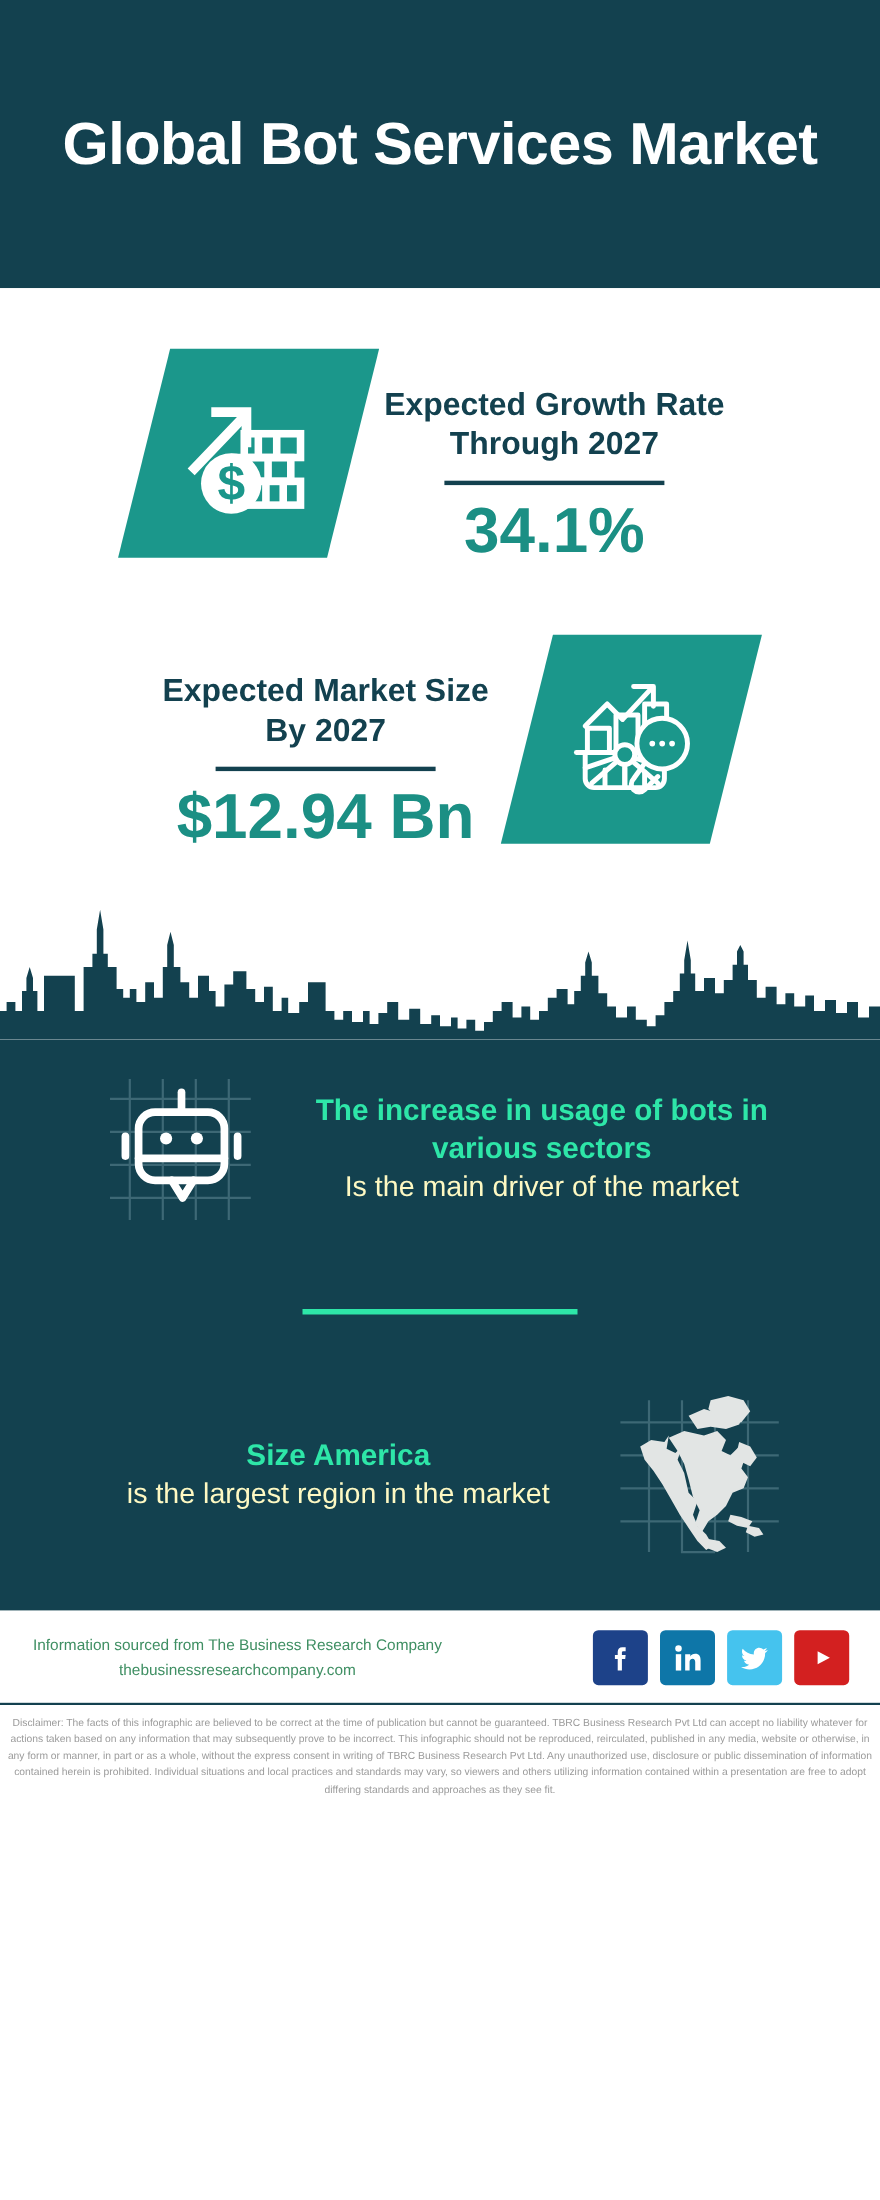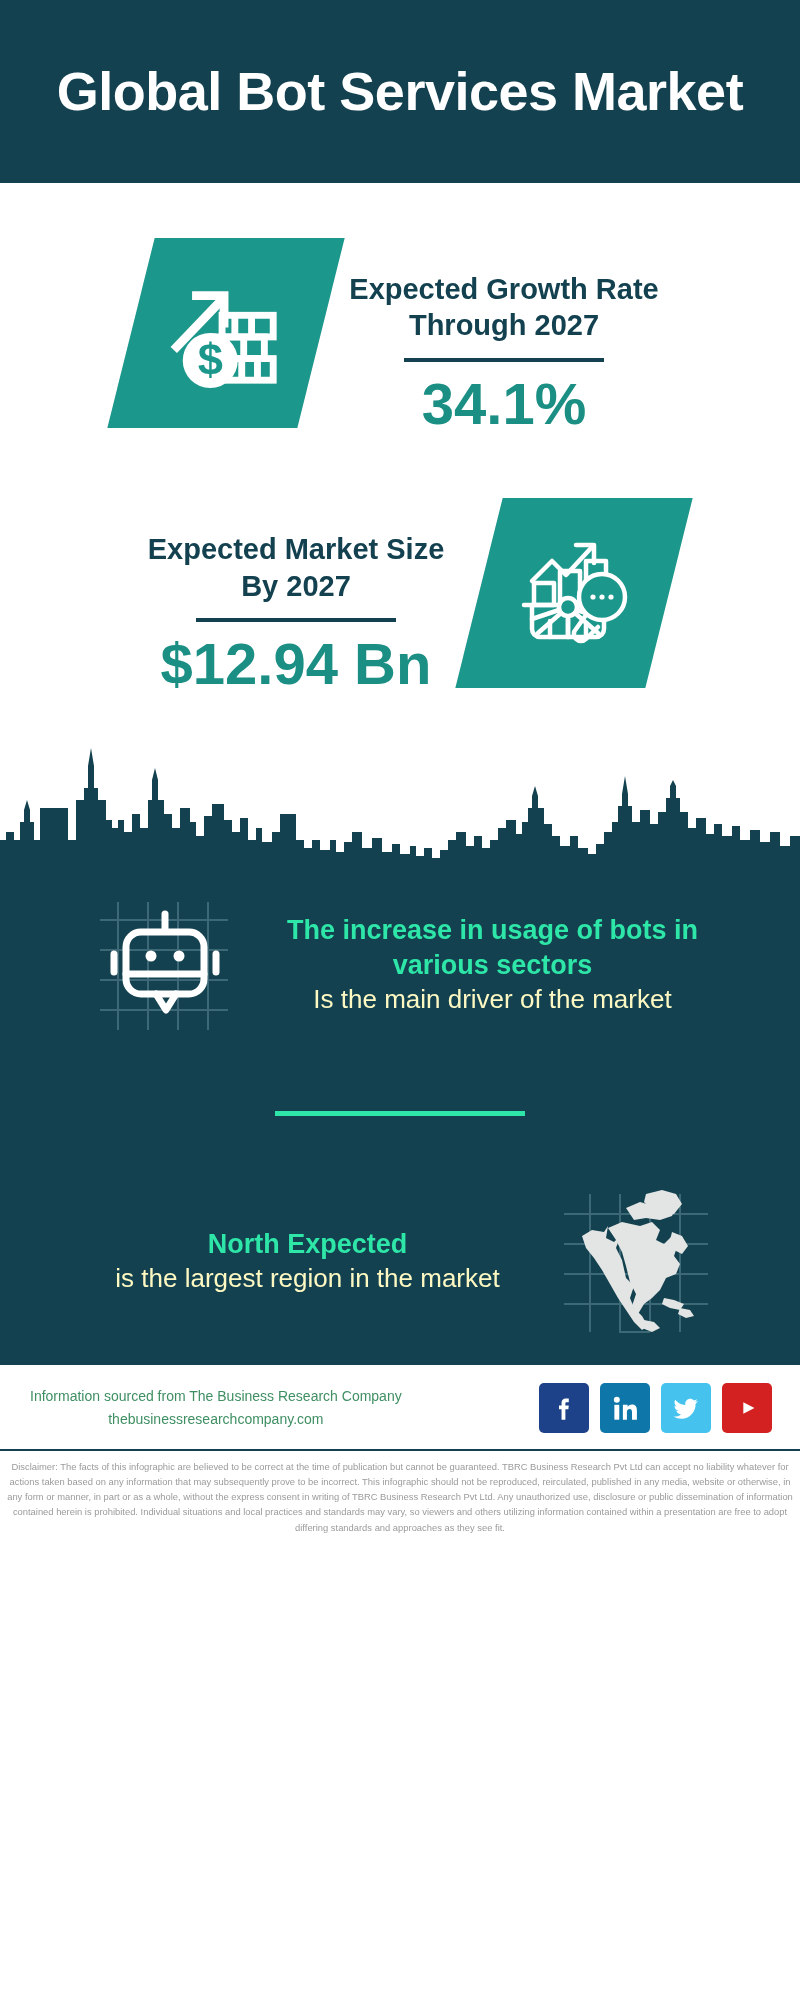--- a/index.html
+++ b/index.html
@@ -5,21 +5,21 @@
   * { margin:0; padding:0; box-sizing:border-box; }
   html,body { background:#ffffff; }
   body {
     width:800px; height:2000px;
     font-family:"Liberation Sans", sans-serif;
     position:relative; overflow:hidden;
   }
 
   
   .header {
-    height:183px; background:#13414f;
+    height:262px; background:#13414f;
     display:flex; align-items:center; justify-content:center;
     padding:0 40px;
   }
   .header h1 {
     color:#ffffff; font-size:54px; font-weight:bold;
     text-align:center; line-height:1.15; letter-spacing:-0.5px;
   }
 
   
   .white-zone { background:#ffffff; position:relative; }
@@ -52,21 +52,21 @@
   .stat-value {
     color:#1b8f84; font-size:58px; font-weight:bold; line-height:1.1;
   }
 
   
   .skyline { display:block; width:800px; height:130px; margin-top:40px; }
 
   
   .dark-zone {
     background:#13414f; position:relative;
-    padding:0 0 16px 0;
+    padding:0 0 36px 0;
   }
   .fact-row {
     display:flex; align-items:center; justify-content:center;
     gap:10px; padding:12px 26px 0 26px;
   }
   .fact-icon { flex:0 0 auto; width:175px; height:175px; }
   .fact-text { width:460px; text-align:center; }
   .fact-head {
     color:#2ee6a8; font-size:27px; font-weight:bold; line-height:1.3;
   }
@@ -213,21 +213,21 @@
     <div class="fact-text">
       <div class="fact-head">The increase in usage of bots in various sectors</div>
       <div class="fact-sub">Is the main driver of the market</div>
     </div>
   </div>
 
   <div class="mid-divider"></div>
 
   <div class="fact-row">
     <div class="fact-text">
-      <div class="fact-head">North Expected</div>
+      <div class="fact-head">Size America</div>
       <div class="fact-sub">is the largest region in the market</div>
     </div>
     <div class="fact-icon">
       <svg width="175" height="175" viewBox="0 0 175 175" aria-hidden="true">
         <g stroke="#3d6875" stroke-width="2" fill="none">
           <path d="M42 20 L42 158 M72 20 L72 158 L102 158 M102 20 L102 158 M132 20 L132 158"></path>
           <path d="M16 40 L160 40 M16 70 L160 70 M16 100 L160 100 M16 130 L160 130"></path>
         </g>
         <g fill="#e2e5e4">
           <path d="M34 62 L44 56 L56 58 L60 52 L58 64 L66 68 L72 62 L68 74 L74 86 L78 104 L86 112 L82 124

